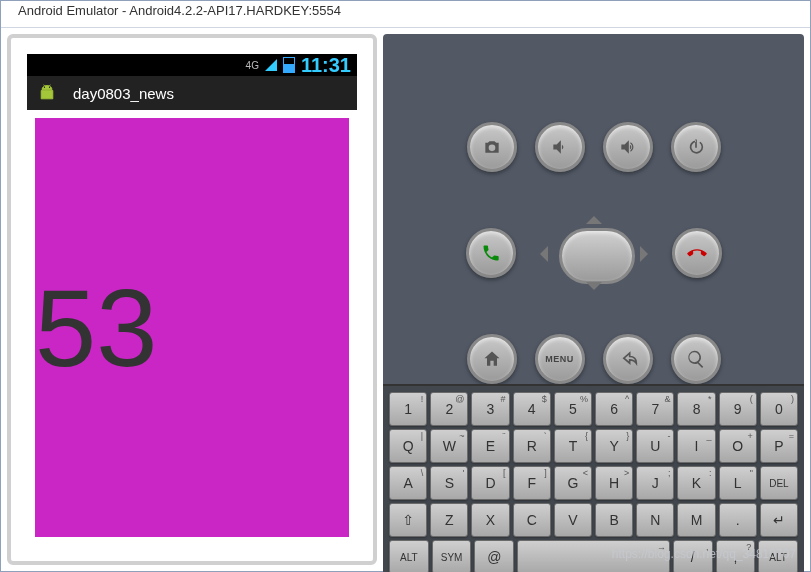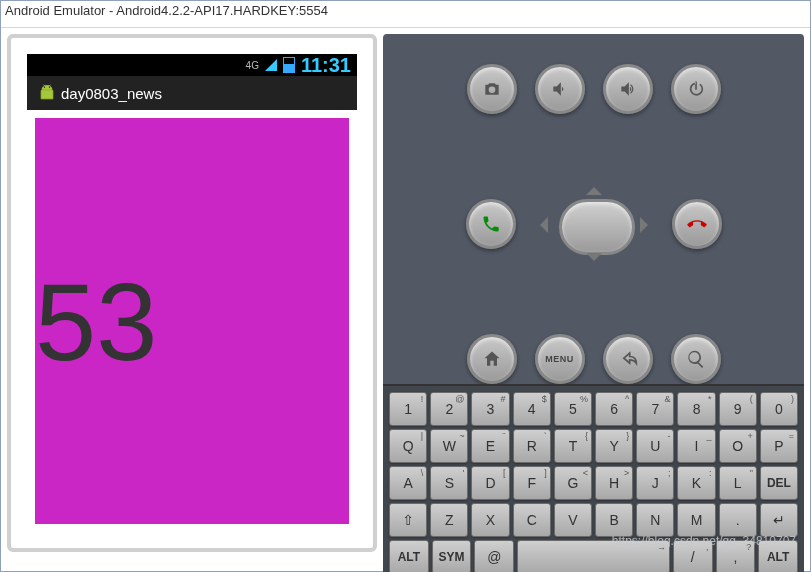--- a/index.html
+++ b/index.html
@@ -1,56 +1,56 @@
 <!DOCTYPE html>
 <html><head>
 <meta charset="utf-8">
 <style>
   html,body{margin:0;padding:0;font-family:Arial,Helvetica,sans-serif;background:#fff}
   .window{width:811px;height:572px;border:1px solid #8fa1ba;box-sizing:border-box;position:relative}
-  .title-bar{height:22px;padding:2px 4px;font-size:13px;color:#333;border-bottom:1px solid #d0d7e2}
-  .body{display:flex;height:calc(100% - 26px);padding:6px 6px 20px 6px;box-sizing:border-box;gap:6px}
+  .title-bar{height:22px;padding:2px 17px;font-size:13px;color:#333;border-bottom:1px solid #d0d7e2}
+  .body{display:flex;height:calc(100% - 26px);padding:6px 6px 7px 6px;box-sizing:border-box;gap:6px}
   
   .device{width:370px;height:100%;border:4px solid #d0d0d0;border-radius:6px;box-sizing:border-box;padding:16px;display:flex;flex-direction:column;background:#fff}
   .screen{flex:1;background:#000;display:flex;flex-direction:column}
   .status-bar{height:22px;display:flex;align-items:center;justify-content:flex-end;gap:6px;padding:0 6px;color:#fff;font-size:12px}
   .status-bar .sig{font-size:10px;color:#bbb}
   .status-bar .batt{width:10px;height:14px;border:1px solid #3af;position:relative}
   .status-bar .batt::after{content:"";position:absolute;left:0;bottom:0;width:100%;height:60%;background:#3af}
   .status-bar .clock{color:#3cf;font-size:20px;font-weight:bold}
-  .app-bar{height:34px;display:flex;align-items:center;gap:4px;padding:0 10px;background:#222}
+  .app-bar{height:34px;display:flex;align-items:center;gap:16px;padding:0 10px;background:#222}
   .app-bar svg{width:20px;height:22px}
   .app-bar .title{color:#fff;font-size:15px}
   .content{flex:1;background:#fff;padding:8px}
   .magenta{width:100%;height:100%;background:#ca26c6;display:flex;align-items:center;justify-content:flex-start}
   .magenta .num{font-size:110px;color:#333;font-weight:400}
   
   .hw{flex:1;background:#525965;border-radius:4px;position:relative;display:flex;flex-direction:column}
-  .hw-top{flex:0 0 320px;display:flex;flex-direction:column;align-items:center;justify-content:space-between;padding-top:30px;gap:36px}
+  .hw-top{flex:0 0 320px;display:flex;flex-direction:column;align-items:center;justify-content:flex-end;padding-top:30px;gap:36px}
   .btn-row{display:flex;gap:18px}
   .hw-btn{width:44px;height:44px;border-radius:50%;background:linear-gradient(#c8c8c8,#9a9a9a);border:3px solid #888;box-shadow:inset 0 2px 4px rgba(255,255,255,.6),0 2px 4px rgba(0,0,0,.4);display:flex;align-items:center;justify-content:center;color:#444;font-size:16px;cursor:pointer}
   .hw-btn svg{width:20px;height:20px;fill:#555}
   .hw-btn.call svg{fill:#0a8a0a}
   .hw-btn.end svg{fill:#c00}
   .dpad{position:relative;width:140px;height:90px}
   .dpad .oval{position:absolute;left:35px;top:20px;width:70px;height:50px;border-radius:28px;background:linear-gradient(#d0d0d0,#9a9a9a);border:3px solid #888;box-shadow:inset 0 2px 4px rgba(255,255,255,.6)}
   .dpad .arr{position:absolute;width:0;height:0;border:8px solid transparent;cursor:pointer}
   .dpad .up{left:62px;top:0;border-bottom-color:#777}
   .dpad .down{left:62px;bottom:0;border-top-color:#777}
   .dpad .left{left:8px;top:38px;border-right-color:#777}
   .dpad .right{right:8px;top:38px;border-left-color:#777}
   .dpad-row{display:flex;align-items:center;gap:8px}
   .menu-txt{font-size:9px;font-weight:bold;letter-spacing:0.5px}
   
   .kbd{flex:1;background:#42474e;padding:6px;border-top:2px solid #333}
   .krow{display:flex;gap:3px;margin-bottom:3px}
   .key{flex:1;height:32px;background:linear-gradient(#cfcfcf,#a8a8a8);border:1px solid #6a6a6a;border-radius:3px;position:relative;color:#333;font-size:14px;display:flex;align-items:center;justify-content:center;cursor:pointer;box-shadow:0 1px 2px rgba(0,0,0,.3)}
   .key .sup{position:absolute;right:3px;top:1px;font-size:9px;color:#555}
   .key.space{flex:4}
-  .key.small{font-size:12px;font-weight:bold}
+  .key.small{font-size:10px;font-weight:normal}
   .watermark{position:absolute;right:8px;bottom:4px;color:#c5c9cf;font-size:12px;opacity:.85}
 </style>
 </head>
 <body>
 
 <div class="window">
   <div class="title-bar">Android Emulator - Android4.2.2-API17.HARDKEY:5554</div>
   <div class="body">
 
     <div class="device">

